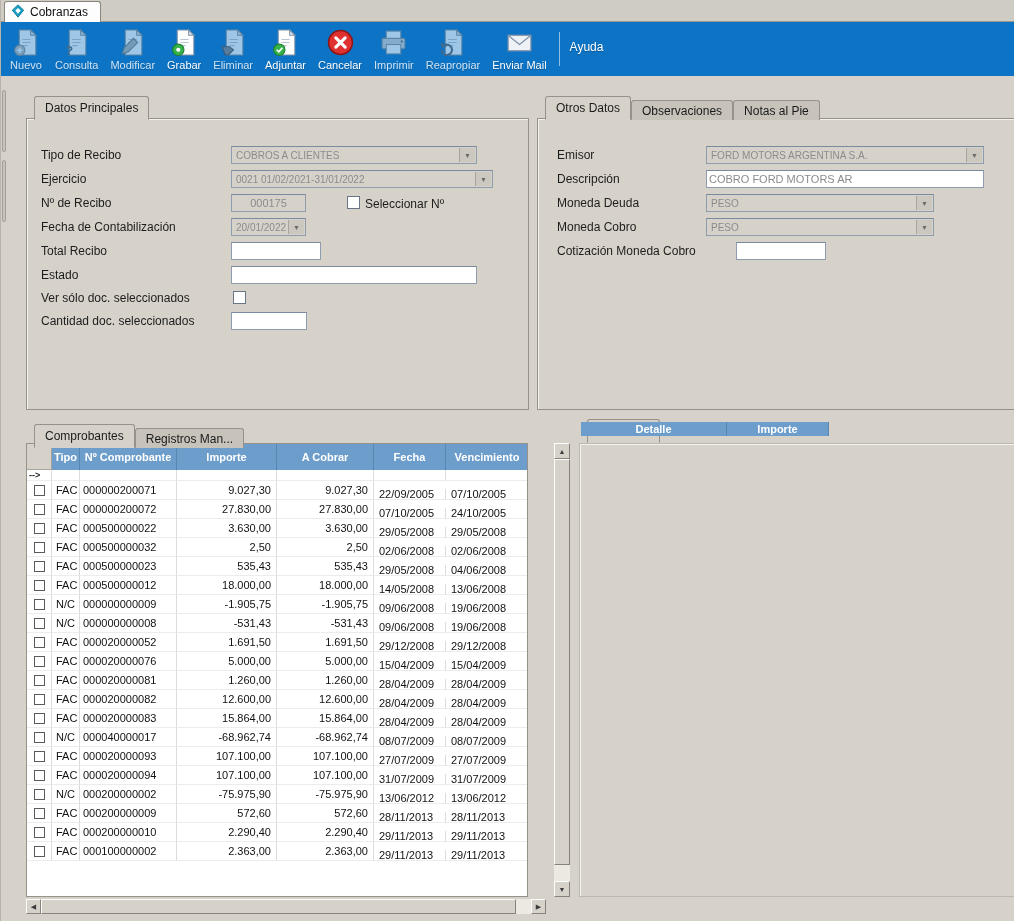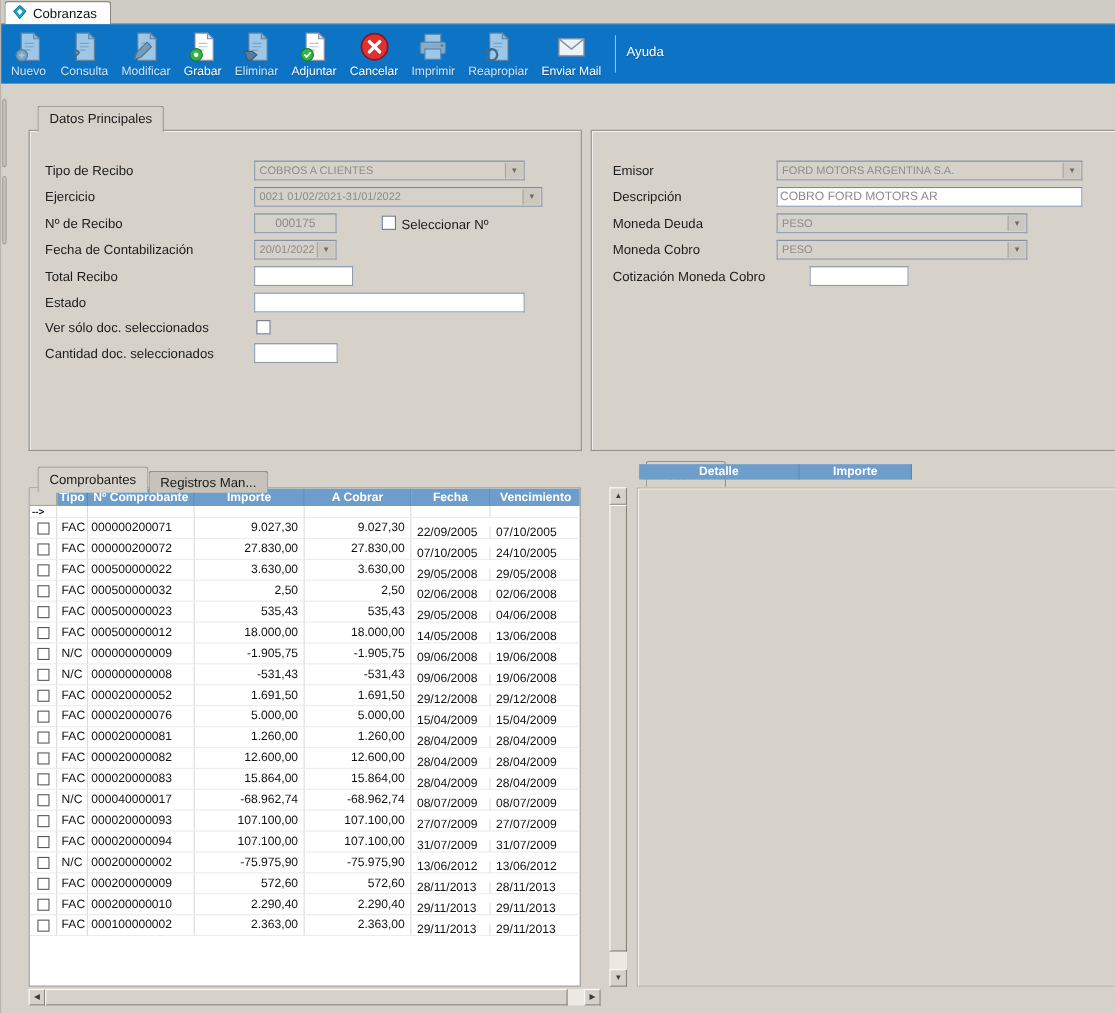--- a/index.html
+++ b/index.html
@@ -47,21 +47,21 @@
   .tinput { position:absolute; height:18px; border:1px solid #8f9cb0; border-top-color:#7a8aa0; background:#fff; font-family:"Liberation Sans",sans-serif; font-size:11px; color:#444; padding:0 2px; }
   .tinput.disabled { background:#d6d2ca; color:#8b8b8b; }
   .tinput.center { text-align:center; }
   .tinput.gray-text { color:#8b8b8b; }
   .combo { position:absolute; height:18px; border:1px solid #8f9cb0; border-top-color:#7a8aa0; background:#d6d2ca; color:#8b8b8b; font-size:10px; display:flex; align-items:center; padding:0 20px 0 4px; overflow:hidden; white-space:nowrap; cursor:default; }
   .combo .arrow { position:absolute; right:1px; top:1px; bottom:1px; width:16px; background:#ccc8c0; border-left:1px solid #a9a59d; display:flex; align-items:center; justify-content:center; font-size:7px; color:#6a6a6a; }
   .chk { position:absolute; width:13px; height:13px; background:#fff; border:1px solid #6a7687; cursor:default; }
 
   
   #grid { position:absolute; left:25px; top:443px; width:502px; height:454px; background:#fff; border:1px solid #96928a; overflow:hidden; }
-  #grid-head { display:flex; height:16px; }
+  #grid-head { display:flex; height:26px; }
   .hc { background:#6d9dca; color:#fff; font-weight:bold; font-size:11px; display:flex; align-items:center; justify-content:center; border-right:1px solid #5886b2; flex:none; cursor:default; }
   .hc.corner { background:#d6d2ca; border-right:1px solid #a8a49c; border-bottom:1px solid #a8a49c; }
   .c0{width:25px;flex:none}.c1{width:28px;flex:none}.c2{width:97px;flex:none}.c3{width:100px;flex:none}.c4{width:97px;flex:none}.c5{width:72px;flex:none}.c6{width:83px;flex:none}
   .grid-row { display:flex; height:19px; font-size:11px; color:#111; }
   .grid-row .c { display:flex; align-items:center; border-right:1px solid #dcdcdc; border-bottom:1px solid #ececec; overflow:hidden; }
   .grid-row .c.num { justify-content:flex-end; padding-right:5px; }
   .grid-row .c.date { padding-left:5px;margin-top:8px; }
   .grid-row .c.tipo { padding-left:4px; }
   .grid-row .c.comp { padding-left:3px; }
   .grid-row .c.cbcell { justify-content:center; }
@@ -249,20 +249,25 @@
 
   <span class="flabel" style="left:40px;top:268px">Estado</span>
   <input class="tinput" style="left: 230px; top: 266px; width: 246px;">
 
   <span class="flabel" style="left:40px;top:291px">Ver sólo doc. seleccionados</span>
   <span class="chk" style="left:232px;top:291px"></span>
 
   <span class="flabel" style="left:40px;top:314px">Cantidad doc. seleccionados</span>
   <input class="tinput" style="left: 230px; top: 312px; width: 76px;">
 
+  <div class="ftabrow" id="tabs-od">
+    <div class="ftab active">Otros Datos</div>
+    <div class="ftab inactive">Observaciones</div>
+    <div class="ftab inactive">Notas al Pie</div>
+  </div>
   <div class="gbox" id="box-od"></div>
 
   <span class="flabel" style="left:556px;top:148px">Emisor</span>
   <div class="combo" style="left:705px;top:146px;width:278px">
     <span>FORD MOTORS ARGENTINA S.A.</span>
     <span class="arrow">▼</span>
   </div>
 
   <span class="flabel" style="left:556px;top:172px">Descripción</span>
   <input class="tinput gray-text" style="left: 705px; top: 170px; width: 278px;" value="COBRO FORD MOTORS AR">

